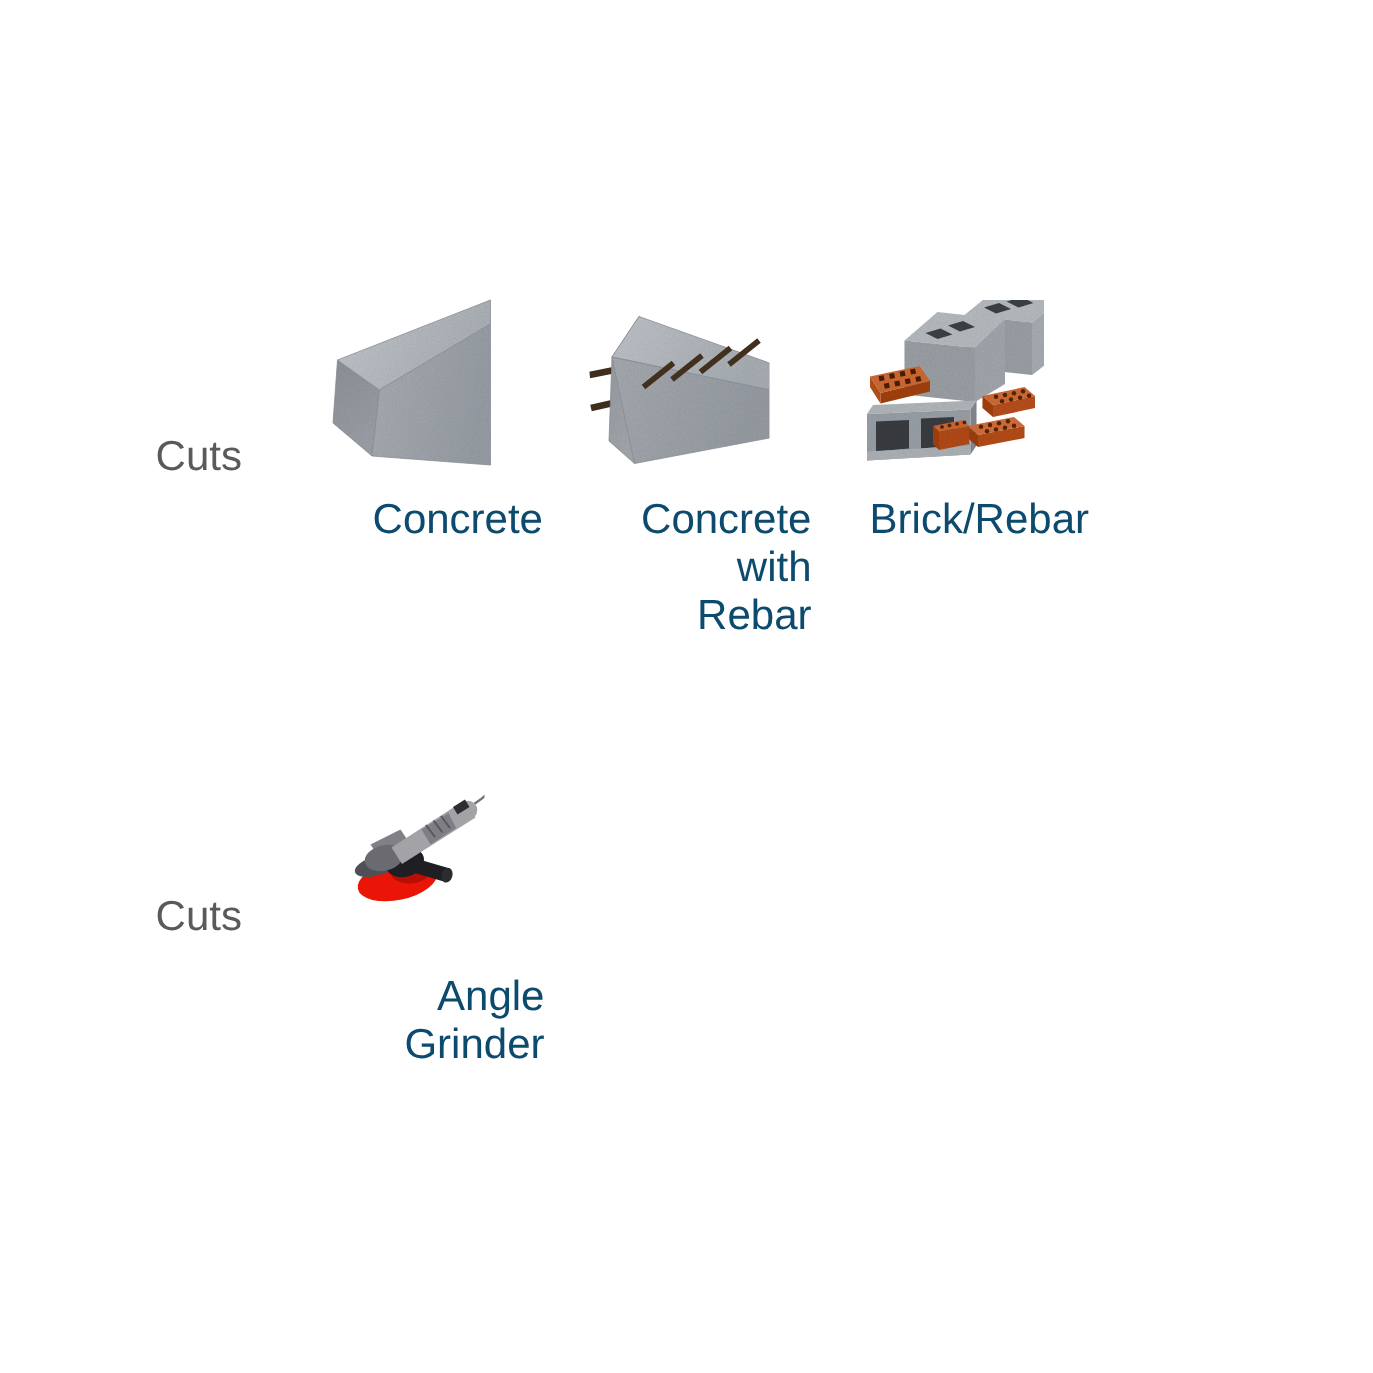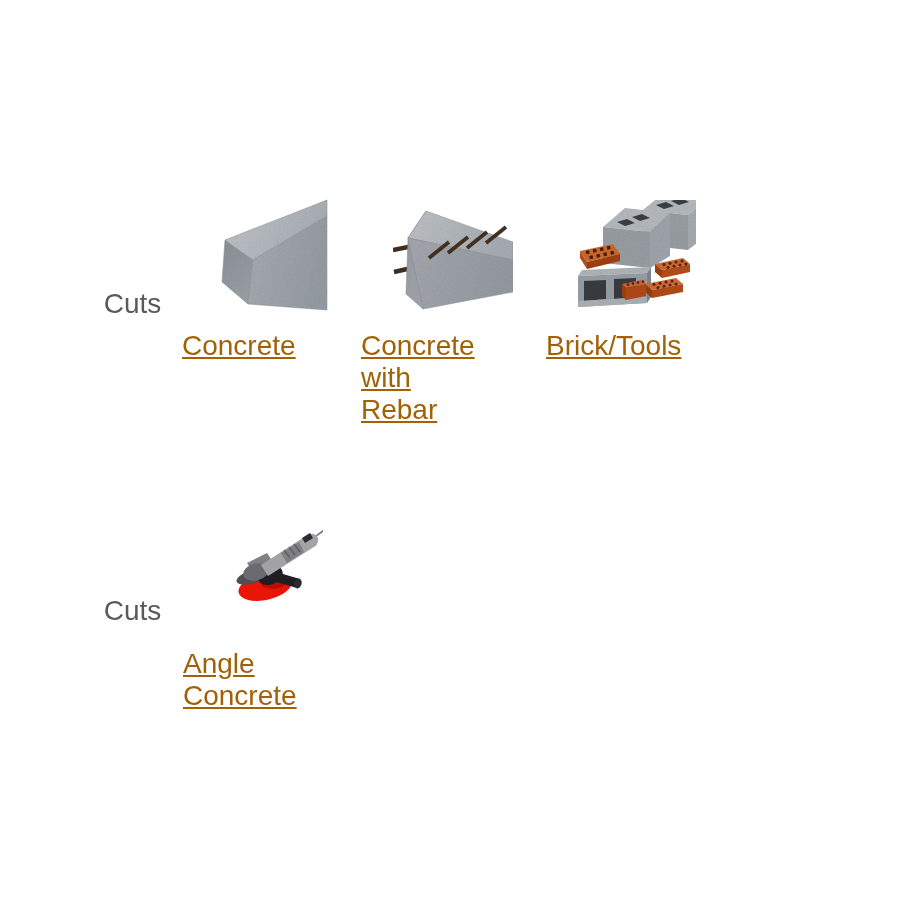--- a/index.html
+++ b/index.html
@@ -5,22 +5,22 @@
   html,body{margin:0;padding:0;background:#ffffff;}
   .canvas{
     position:relative;width:915px;height:764px;background:#ffffff;overflow:hidden;
     font-family:"Liberation Sans", sans-serif;
   }
   .row-label{
     position:absolute;left:55px;width:155px;text-align:center;
     font-size:28px;line-height:32px;color:#5a5a5a;white-space:pre-line;
   }
   .item-label{
-    position:absolute;width:180px;text-align:left;
-    font-size:28px;line-height:32px;color:#a16207;white-space:pre-line;text-decoration:underline;
+    position:absolute;width:180px;text-align:right;
+    font-size:28px;line-height:32px;color:#0c4a6e;white-space:pre-line;
   }
   .item-img{position:absolute;}
   svg{display:block;}
 </style>
 </head>
 <body>
 
 <div class="canvas">
 
   <section>
@@ -201,21 +201,21 @@
             </g>
           </g>
         </g>
       </svg>
     </div>
 
     <div class="item-label" style="left:182px;top:330px">Concrete</div>
     <div class="item-label" style="left:361px;top:330px">Concrete
 with
 Rebar</div>
-    <div class="item-label" style="left:546px;top:330px">Brick/Tools</div>
+    <div class="item-label" style="left:546px;top:330px">Brick/Rebar</div>
   </section>
 
   <section>
     <div class="row-label" style="top:595px">Cuts</div>
 
     <div class="item-img" style="left:223px;top:525px;width:100px;height:100px">
       <svg width="100" height="100" viewBox="0 0 100 100">
 
         <path d="M89,14 C94,10 98,8 101,5" stroke="#73737a" stroke-width="1.6" fill="none"></path>
 
@@ -243,16 +243,16 @@
           <polygon points="58,28 76,17 81,27 64,38" fill="#7e7e84"></polygon>
           <line x1="61" y1="25" x2="67" y2="33" stroke="#55555a" stroke-width="1.2"></line>
           <line x1="66" y1="22" x2="72" y2="30" stroke="#55555a" stroke-width="1.2"></line>
           <line x1="71" y1="19" x2="77" y2="27" stroke="#55555a" stroke-width="1.2"></line>
           <polygon points="79,13 87,8 90,13 82,18" fill="#2e2e32"></polygon>
         </g>
       </svg>
     </div>
 
     <div class="item-label" style="left:183px;top:648px">Angle
-Concrete</div>
+Grinder</div>
   </section>
 
 </div>
 
 </body></html>

